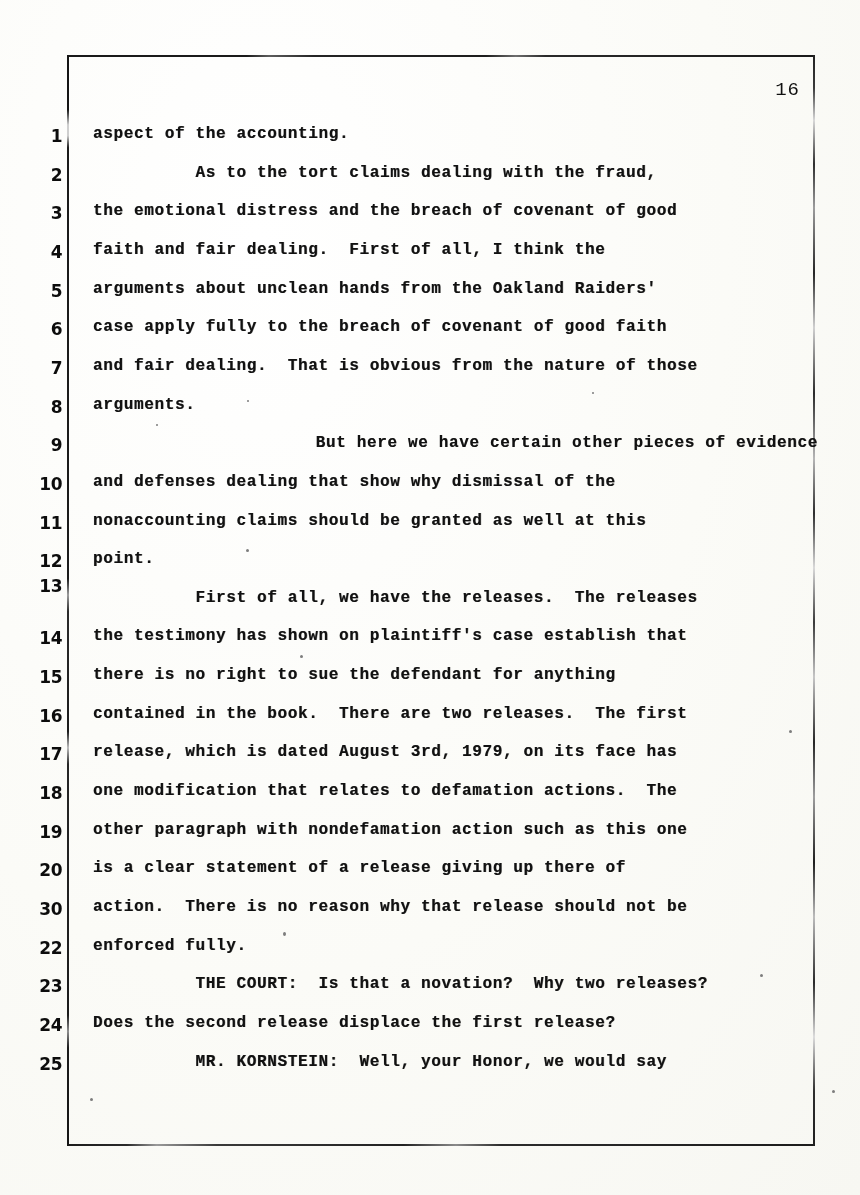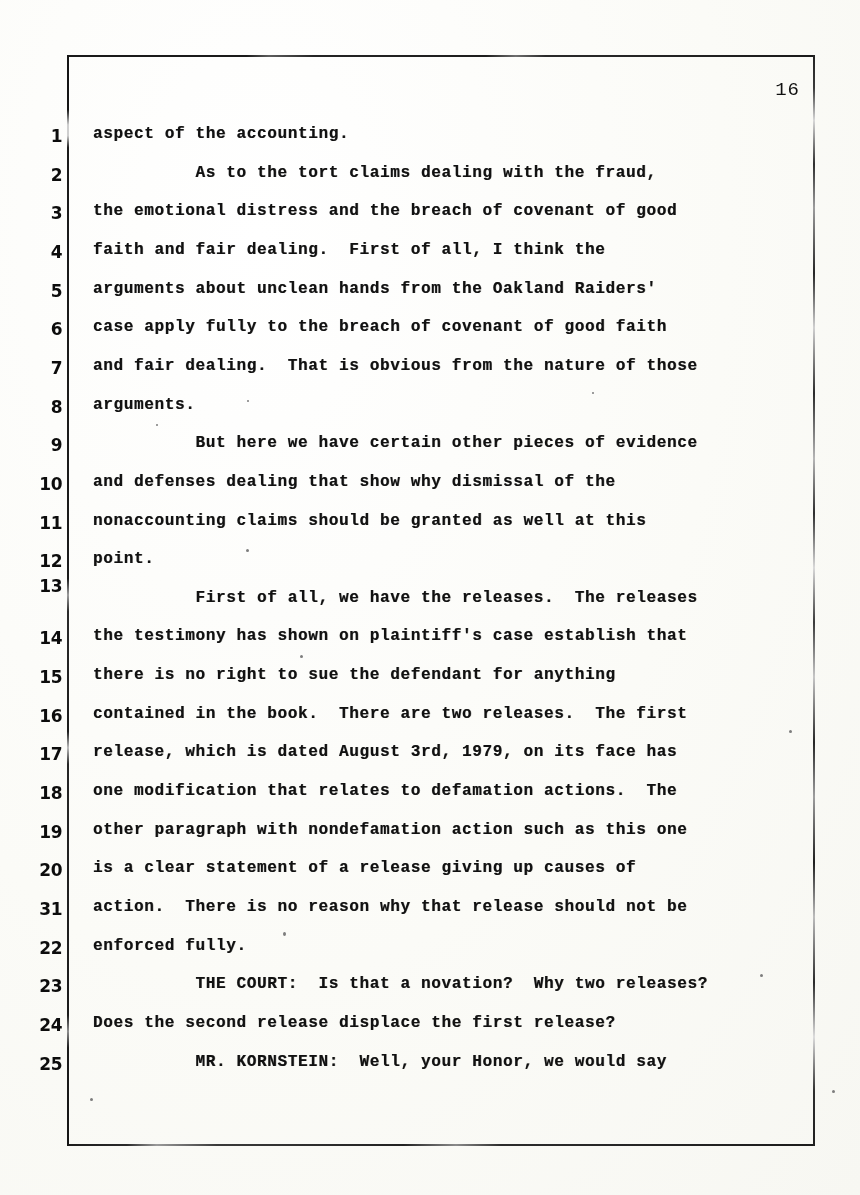--- a/index.html
+++ b/index.html
@@ -176,48 +176,48 @@
       <div class="line-number" style="top: 402.5px;">11</div>
       <div class="line-number" style="top: 441.15px;">12</div>
       <div class="line-number" style="top: 466px;">13</div>
       <div class="line-number" style="top: 518.45px;">14</div>
       <div class="line-number" style="top: 557.1px;">15</div>
       <div class="line-number" style="top: 595.75px;">16</div>
       <div class="line-number" style="top: 634.4px;">17</div>
       <div class="line-number" style="top: 673.05px;">18</div>
       <div class="line-number" style="top: 711.7px;">19</div>
       <div class="line-number" style="top: 750.35px;">20</div>
-      <div class="line-number" style="top: 789px;">31</div>
+      <div class="line-number" style="top: 789px;">30</div>
       <div class="line-number" style="top: 827.65px;">22</div>
       <div class="line-number" style="top: 866.3px;">23</div>
       <div class="line-number" style="top: 904.95px;">24</div>
       <div class="line-number" style="top: 943.6px; text-align: right;">25</div>
     </div>
 
   <div id="transcript-body">
       <div class="transcript-line" style="top: 15px;">aspect of the accounting.</div>
       <div class="transcript-line" style="top: 53.65px;">          As to the tort claims dealing with the fraud,</div>
       <div class="transcript-line" style="top: 92.3px;">the emotional distress and the breach of covenant of good</div>
       <div class="transcript-line" style="top: 130.95px;">faith and fair dealing.  First of all, I think the</div>
       <div class="transcript-line" style="top: 169.6px;">arguments about unclean hands from the Oakland Raiders'</div>
       <div class="transcript-line" style="top: 208.25px;">case apply fully to the breach of covenant of good faith</div>
       <div class="transcript-line" style="top: 246.9px;">and fair dealing.  That is obvious from the nature of those</div>
       <div class="transcript-line" style="top: 285.55px;">arguments.</div>
-      <div class="transcript-line" style="top: 324.2px;">          But here we have certain other pieces of evidence</div>
+      <div class="transcript-line" style="top: 324.2px; text-align: right;">          But here we have certain other pieces of evidence</div>
       <div class="transcript-line" style="top: 362.85px;">and defenses dealing that show why dismissal of the</div>
       <div class="transcript-line" style="top: 401.5px;">nonaccounting claims should be granted as well at this</div>
       <div class="transcript-line" style="top: 440.15px;">point.</div>
       <div class="transcript-line" style="top: 478.8px;">          First of all, we have the releases.  The releases</div>
       <div class="transcript-line" style="top: 517.45px;">the testimony has shown on plaintiff's case establish that</div>
       <div class="transcript-line" style="top: 556.1px;">there is no right to sue the defendant for anything</div>
       <div class="transcript-line" style="top: 594.75px;">contained in the book.  There are two releases.  The first</div>
       <div class="transcript-line" style="top: 633.4px;">release, which is dated August 3rd, 1979, on its face has</div>
       <div class="transcript-line" style="top: 672.05px;">one modification that relates to defamation actions.  The</div>
       <div class="transcript-line" style="top: 710.7px;">other paragraph with nondefamation action such as this one</div>
-      <div class="transcript-line" style="top: 749.35px;">is a clear statement of a release giving up causes of</div>
+      <div class="transcript-line" style="top: 749.35px;">is a clear statement of a release giving up there of</div>
       <div class="transcript-line" style="top: 788px;">action.  There is no reason why that release should not be</div>
       <div class="transcript-line" style="top: 826.65px;">enforced fully.</div>
       <div class="transcript-line" style="top: 865.3px;">          THE COURT:  Is that a novation?  Why two releases?</div>
       <div class="transcript-line" style="top: 903.95px;">Does the second release displace the first release?</div>
       <div class="transcript-line" style="top: 942.6px;">          MR. KORNSTEIN:  Well, your Honor, we would say</div>
     </div>
 
   <div class="speck" style="left:247px; top:400px; width:2px; height:2px;"></div>
   <div class="speck" style="left:246px; top:549px; width:3px; height:3px;"></div>
   <div class="speck" style="left:592px; top:392px; width:2px; height:2px;"></div>

